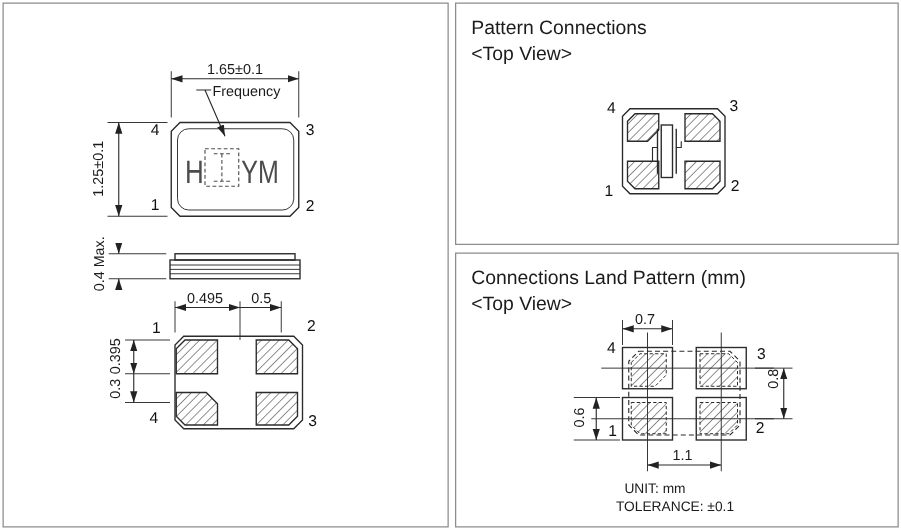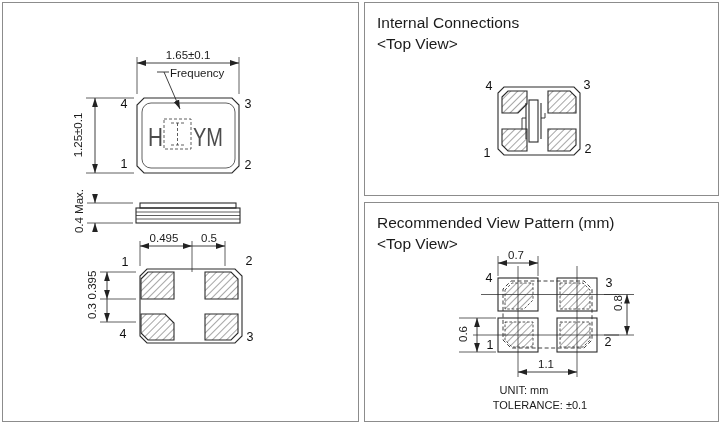--- a/index.html
+++ b/index.html
@@ -126,21 +126,21 @@
         <text class="pin" x="125" y="266" text-anchor="middle">1</text>
         <text class="pin" x="249" y="265" text-anchor="middle">2</text>
         <text class="pin" x="123" y="338" text-anchor="middle">4</text>
         <text class="pin" x="250" y="341" text-anchor="middle">3</text>
       </g>
     </svg>
   </section>
 
   <section class="panel panel-tr">
     <div class="panel-heading">
-      <div class="panel-title">Internal Connections</div>
+      <div class="panel-title">Pattern Connections</div>
       <div class="panel-subtitle">&lt;Top View&gt;</div>
     </div>
     <svg viewBox="365 3 353 192">
       <defs>
         <pattern id="hB" width="5" height="5" patternUnits="userSpaceOnUse" patternTransform="rotate(45)">
           <line x1="0" y1="0" x2="0" y2="5" stroke="#3a3a3a" stroke-width="0.9"></line>
         </pattern>
       </defs>
       <g>
         <path class="ln" d="M504,87 H574 L580,93 V149 L574,155 H504 L498,149 V93 Z"></path>
@@ -160,21 +160,21 @@
         <text class="pin" x="489" y="90" text-anchor="middle">4</text>
         <text class="pin" x="587" y="89" text-anchor="middle">3</text>
         <text class="pin" x="487" y="157" text-anchor="middle">1</text>
         <text class="pin" x="588" y="153" text-anchor="middle">2</text>
       </g>
     </svg>
   </section>
 
   <section class="panel panel-br">
     <div class="panel-heading">
-      <div class="panel-title">Recommended View Pattern (mm)</div>
+      <div class="panel-title">Connections Land Pattern (mm)</div>
       <div class="panel-subtitle">&lt;Top View&gt;</div>
     </div>
     <svg viewBox="365 203 353 218">
       <defs>
         <pattern id="hC" width="5" height="5" patternUnits="userSpaceOnUse" patternTransform="rotate(45)">
           <line x1="0" y1="0" x2="0" y2="5" stroke="#3a3a3a" stroke-width="0.9"></line>
         </pattern>
         <marker id="mC" orient="auto-start-reverse" markerUnits="userSpaceOnUse" markerWidth="10" markerHeight="8" refX="9" refY="3.5">
           <path d="M0,0.6 L9,3.5 L0,6.4 Z" fill="#222"></path>
         </marker>

